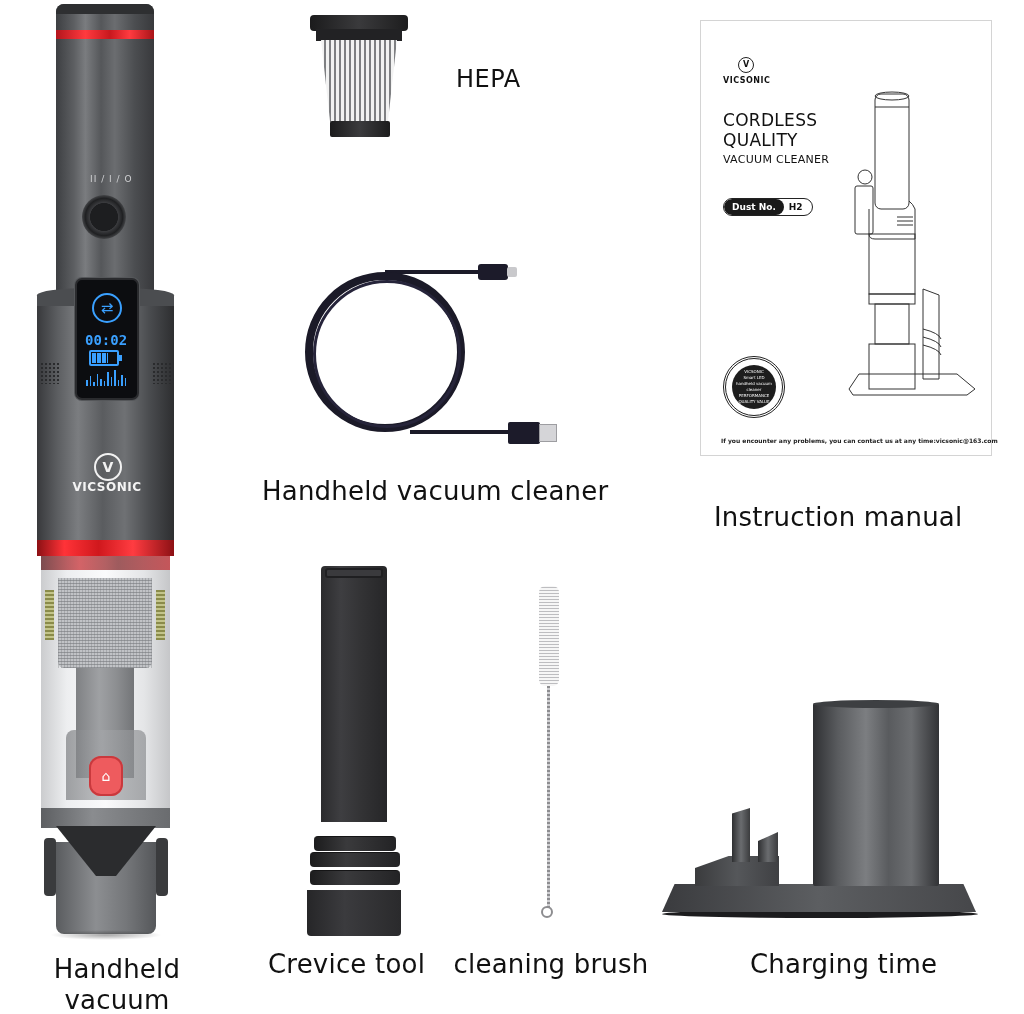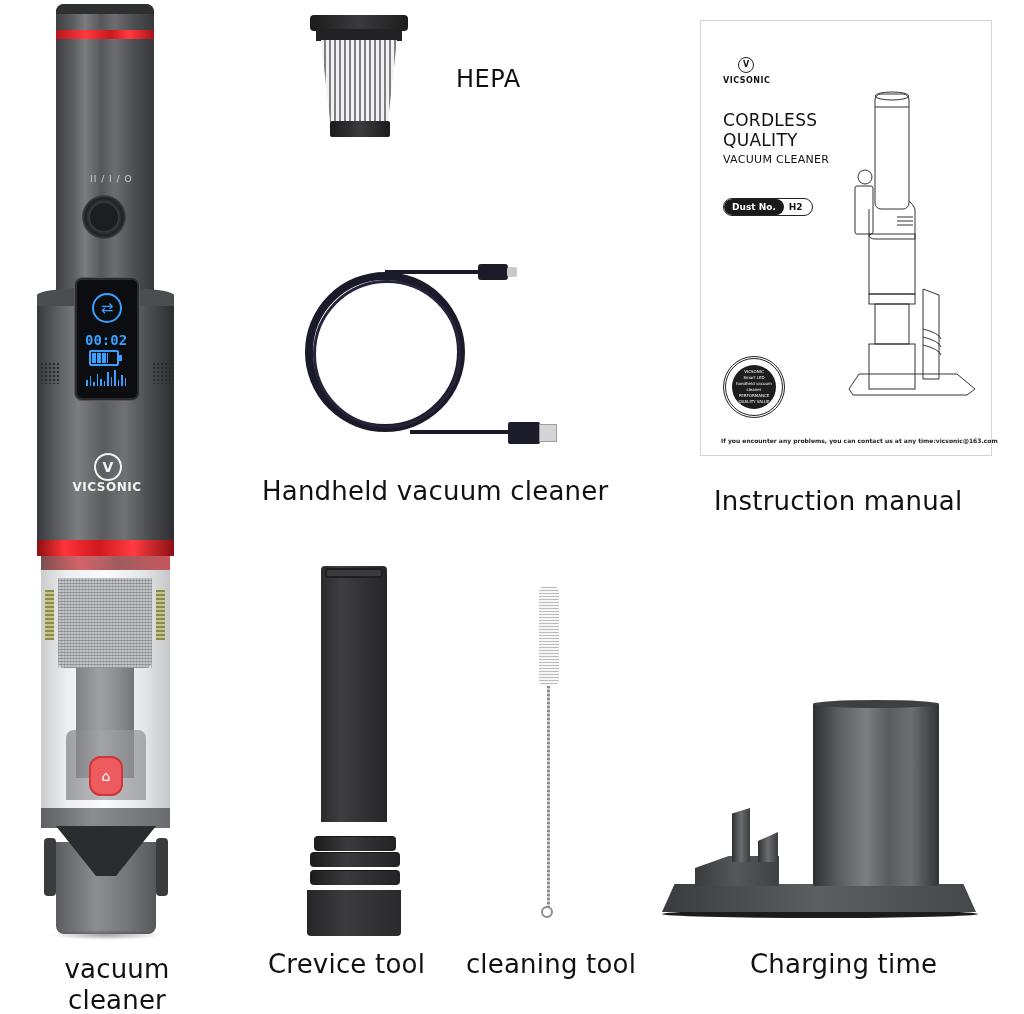--- a/index.html
+++ b/index.html
@@ -71,21 +71,21 @@
   .m-brand{position:absolute;left:22px;top:55px;font-size:8px;font-weight:bold;letter-spacing:0.5px;}
   .m-title{position:absolute;left:22px;top:89px;font-size:17px;line-height:20px;color:#111;letter-spacing:0.3px;}
   .m-sub{position:absolute;left:22px;top:132px;font-size:11px;letter-spacing:0.3px;}
   .m-model{position:absolute;left:22px;top:177px;height:16px;border:1px solid #222;border-radius:9px;display:flex;align-items:center;font-size:9px;overflow:hidden;}
   .m-model .k{background:#1a1a1a;color:#fff;padding:0 8px;height:16px;line-height:16px;border-radius:9px;font-weight:bold;}
   .m-model .v{padding:0 9px 0 5px;font-weight:bold;}
   .m-seal{position:absolute;left:22px;top:335px;width:62px;height:62px;border-radius:50%;border:3px double #222;box-sizing:border-box;display:flex;align-items:center;justify-content:center;}
   .m-seal .inner{width:44px;height:44px;border-radius:50%;background:#1d1d1d;color:#fff;font-size:4px;text-align:center;display:flex;flex-direction:column;justify-content:center;line-height:6px;}
   .m-footer{position:absolute;left:20px;top:416px;font-size:6px;font-weight:bold;white-space:nowrap;color:#222;}
   .m-drawing{position:absolute;left:138px;top:68px;width:140px;height:310px;}
-  .manual-label{left:714px;top:486px;font-size:26px;text-align:left;}
+  .manual-label{left:714px;top:502px;font-size:26px;text-align:left;}
 
   
   .crevice{left:321px;top:566px;width:66px;height:256px;background:linear-gradient(90deg,#2b2b2d,#3e3e41 30%,#333335 60%,#262628);border-radius:4px 4px 0 0;}
   .crevice-top{left:325px;top:568px;width:58px;height:10px;border:2px solid #1f1f21;border-radius:3px;background:#3a3a3d;box-sizing:border-box;}
   .crev-ring{left:310px;width:90px;height:14px;background:linear-gradient(90deg,#1c1c1d,#3a3a3c 40%,#232325);border-radius:4px;border-top:1px solid #151516;}
   .crev-foot{left:307px;top:890px;width:94px;height:46px;background:linear-gradient(90deg,#262628,#3b3b3e 40%,#2a2a2c);border-radius:0 0 4px 4px;}
   .crevice-label{left:268px;top:949px;font-size:26px;}
 
   
   .brush-head{left:539px;top:586px;width:20px;height:100px;background:repeating-linear-gradient(0deg,#f6f6f6 0 2px,#bdbdc0 2px 3px);border-radius:6px;}
@@ -156,20 +156,21 @@
   <div class="abs stem2"></div>
   <div class="abs release-btn">⌂</div>
   <div class="abs collar"></div>
   <div class="abs nozzle"></div>
   <div class="abs nozzle-top"></div>
   <div class="abs wheel" style="left:44px"></div>
   <div class="abs wheel" style="left:156px"></div>
   <div class="abs shadow"></div>
 
   <div class="label v-label">
+    <div>Handheld</div>
     <div>vacuum cleaner</div>
   </div>
 </div>
 
 <div>
   <div class="abs hepa-rim"></div>
   <div class="abs hepa-rim2"></div>
   <div class="abs hepa-body"></div>
   <div class="abs hepa-base"></div>
   <div class="label hepa-label">HEPA</div>
@@ -242,21 +243,21 @@
   <div class="abs crev-ring" style="top:870px"></div>
   <div class="abs crev-foot"></div>
   <div class="label crevice-label">Crevice tool</div>
 </div>
 
 <div>
   <div class="abs brush-head"></div>
   <div class="abs brush-wire"></div>
   <div class="abs brush-loop"></div>
   <div class="label brush-label">
-    <div>cleaning tool</div>
+    <div>cleaning brush</div>
   </div>
 </div>
 
 <div>
   <div class="abs base-shadow"></div>
   <div class="abs base-plate"></div>
   <div class="abs slot-plate"></div>
   <div class="abs fin1"></div>
   <div class="abs fin2"></div>
   <div class="abs cyl"></div>

